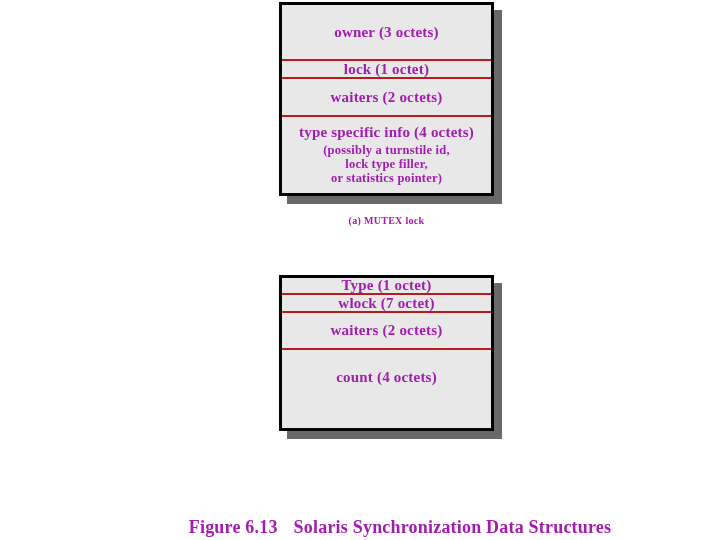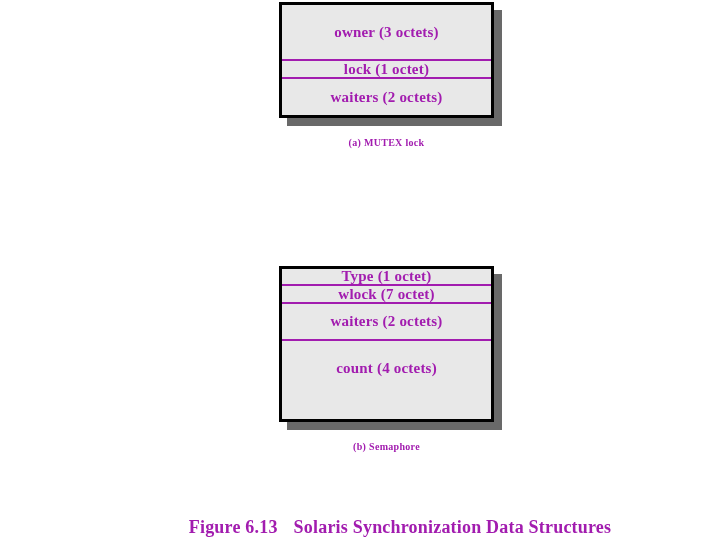--- a/index.html
+++ b/index.html
@@ -17,37 +17,37 @@
     font-weight: bold;
     color: #a21caf;
     margin-left: 47px;
   }
   .fig {
     position: absolute;
     left: 232px;
     width: 215px;
   }
   .fig-a { top: 2px; }
-  .fig-b { top: 266px; }
+  .fig-b { top: 275px; }
   .struct-box {
     width: 209px;
     background: #e8e8e8;
     border: 3px solid #000000;
     box-shadow: 8px 8px 0 #696969;
   }
   .row {
     display: flex;
     align-items: center;
     justify-content: center;
     text-align: center;
     font-size: 15px;
     letter-spacing: 0.2px;
     line-height: 1.1;
   }
-  .row + .row { border-top: 2px solid #a21caf; }
+  .row + .row { border-top: 2px solid #b91c1c; }
   .row-col {
     flex-direction: column;
     justify-content: center;
   }
   .row .sub {
     font-size: 12.5px;
     line-height: 1.15;
   }
   .row .main { margin-bottom: 2px; }
   
@@ -86,39 +86,44 @@
     <div class="struct-box">
       <div class="row row-a0">
         <span>owner (3 octets)</span>
       </div>
       <div class="row row-a1">
         <span>lock (1 octet)</span>
       </div>
       <div class="row row-a2">
         <span>waiters (2 octets)</span>
       </div>
+      <div class="row row-a3 row-col">
+        <span class="main">type specific info (4 octets)</span>
+        <span class="sub">(possibly a turnstile id,</span>
+        <span class="sub">lock type filler,</span>
+        <span class="sub">or statistics pointer)</span>
+      </div>
     </div>
     <div class="fig-label">(a) MUTEX lock</div>
   </div>
 
   <div class="fig fig-b">
     <div class="struct-box">
       <div class="row row-b0">
         <span>Type (1 octet)</span>
       </div>
       <div class="row row-b1">
         <span>wlock (7 octet)</span>
       </div>
       <div class="row row-b2">
         <span>waiters (2 octets)</span>
       </div>
       <div class="row row-b3">
         <span>count (4 octets)</span>
       </div>
     </div>
-    <div class="fig-label">(b) Semaphore</div>
   </div>
 
   <div class="caption">
     <span class="caption-number">Figure 6.13</span><span>Solaris Synchronization Data Structures</span>
   </div>
 
 </div>
 
 </body></html>

